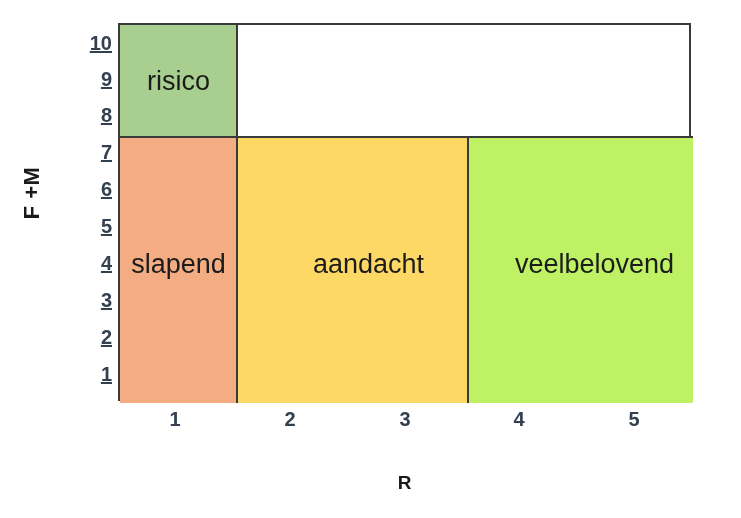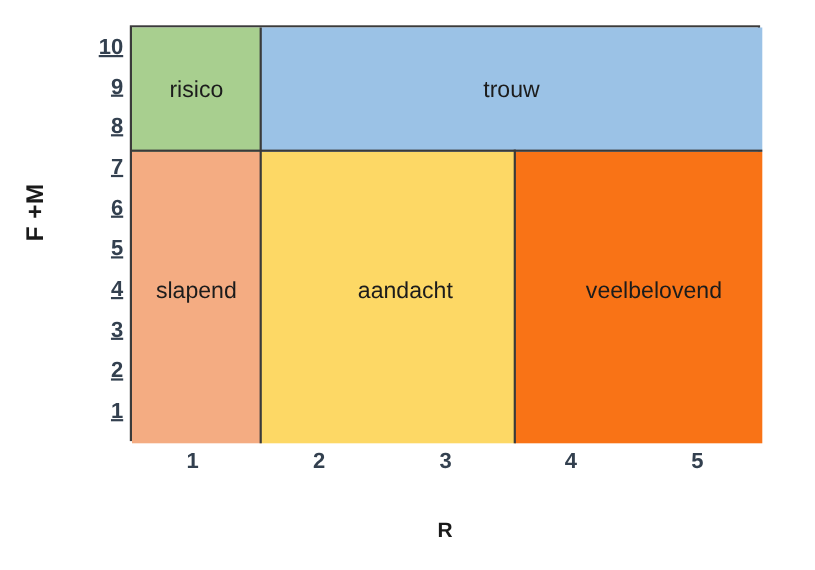--- a/index.html
+++ b/index.html
@@ -103,21 +103,21 @@
 
   .quadrant {
     position: absolute;
     box-sizing: border-box;
     display: flex;
     align-items: center;
     justify-content: center;
     overflow: hidden;
   }
   .quadrant .q-label {
-    font-size: 21px;
+    font-size: 27px;
     font-weight: 400;
     color: #1c1c1c;
     white-space: nowrap;
   }
 
   
   #cell-risico        { left: 0px;   top: 0px;   width: 117px; height: 113px; }
   #cell-trouw         { left: 117px; top: 0px;   width: 456px; height: 113px; }
   #cell-slapend       { left: 0px;   top: 113px; width: 117px; height: 265px; }
   #cell-aandacht      { left: 117px; top: 113px; width: 231px; height: 265px; }
@@ -155,33 +155,30 @@
     <div class="y-tick" style="top:304px;">2</div>
     <div class="y-tick" style="top:341px;">1</div>
   </div>
 
   <div class="plot-area">
 
     <div class="quadrant" id="cell-risico" style="background:#A8CF8F;">
       <span class="q-label">risico</span>
     </div>
 
-    <div class="quadrant" id="cell-trouw" style="background:#9BC2E6;">
-      <span class="q-label">trouw</span>
-    </div>
 
     <div class="quadrant" id="cell-slapend" style="background:#F4AC82;">
       <span class="q-label">slapend</span>
     </div>
 
     <div class="quadrant" id="cell-aandacht" style="background:#FDD865;padding-left:32px;">
       <span class="q-label">aandacht</span>
     </div>
 
-    <div class="quadrant" id="cell-veelbelovend" style="background:#f97316;padding-left:28px;">
+    <div class="quadrant" id="cell-veelbelovend" style="background:#bef264;padding-left:28px;">
       <span class="q-label">veelbelovend</span>
     </div>
 
     <div class="divider" style="left:0px; top:111px; width:573px; height:2px;"></div>
     <div class="divider" style="left:116px; top:0px; width:2px; height:378px;"></div>
     <div class="divider" style="left:347px; top:111px; width:2px; height:267px;"></div>
 
   </div>
 
   <div class="x-ticks">

